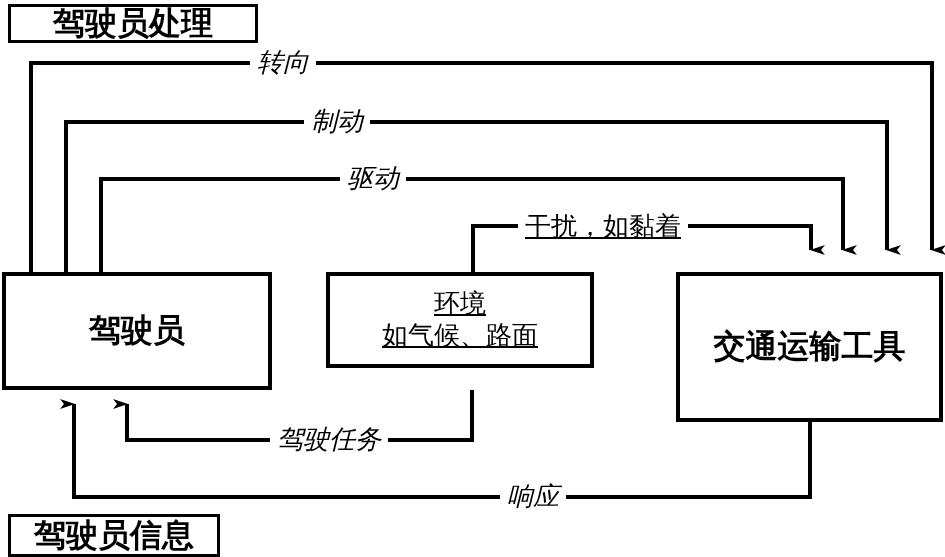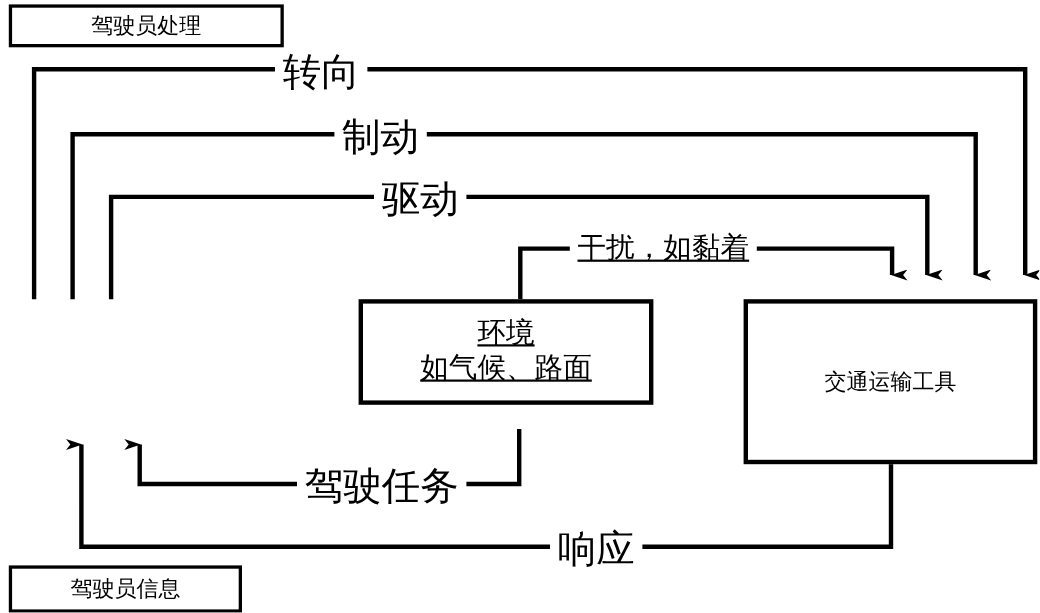--- a/index.html
+++ b/index.html
@@ -44,22 +44,22 @@
   }
   .edge-label {
     position: absolute;
     background: #ffffff;
     color: #000000;
     white-space: nowrap;
     text-align: center;
     line-height: 1;
     padding: 0 7px;
   }
-  .fs-28 { font-size: 20px; }
-  .fs-27 { font-size: 35px; }
+  .fs-28 { font-size: 32px; font-weight: bold; }
+  .fs-27 { font-size: 26px; font-style: italic; }
   .fs-26 { font-size: 26px; text-decoration: underline; }
 </style>
 </head>
 <body>
 
 <div id="diagram-root">
 
   <svg class="wires" viewBox="0 0 945 557" aria-hidden="true">
     <defs>
       <marker id="arrow-down" markerWidth="14" markerHeight="16" refX="5" refY="14" orient="auto" markerUnits="userSpaceOnUse">
@@ -83,20 +83,23 @@
       <path d="M472,390 L472,440 L127,440 L127,404" marker-end="url(#arrow-up)"></path>
 
       <path d="M810,390 L810,497 L74,497 L74,404" marker-end="url(#arrow-up)"></path>
     </g>
   </svg>
 
   <div class="node-box thin" style="left:8px; top:4px; width:250px; height:39px;">
     <span class="node-line fs-28">驾驶员处理</span>
   </div>
 
+  <div class="node-box" style="left:2px; top:272px; width:270px; height:118px;">
+    <span class="node-line fs-28">驾驶员</span>
+  </div>
 
   <div class="node-box" style="left:326px; top:272px; width:268px; height:96px;">
     <span class="node-line fs-26">环境</span>
     <span class="node-line fs-26">如气候、路面</span>
   </div>
 
   <div class="node-box" style="left:676px; top:272px; width:267px; height:150px;text-align:center;">
     <span class="node-line fs-28">交通运输工具</span>
   </div>
 

